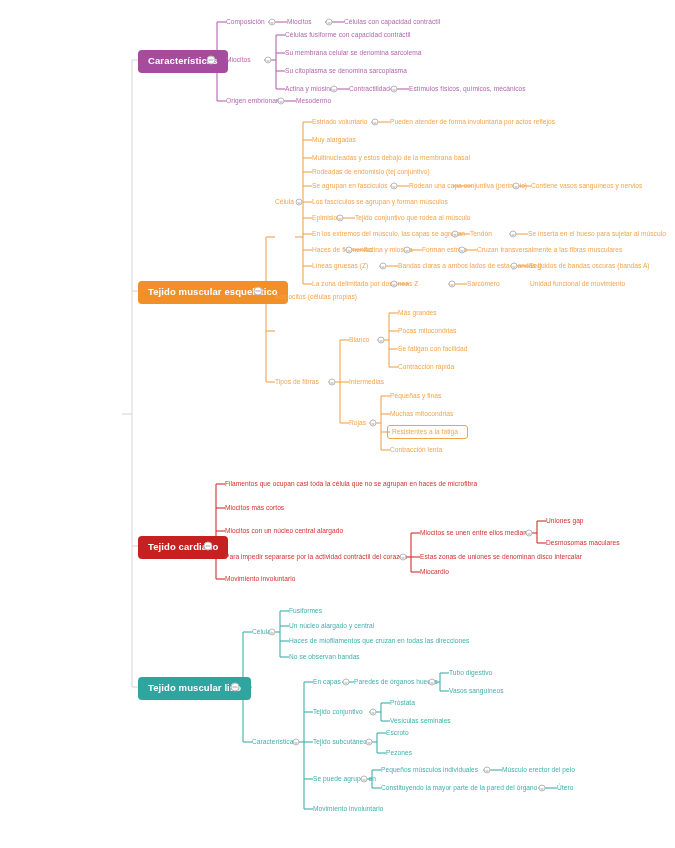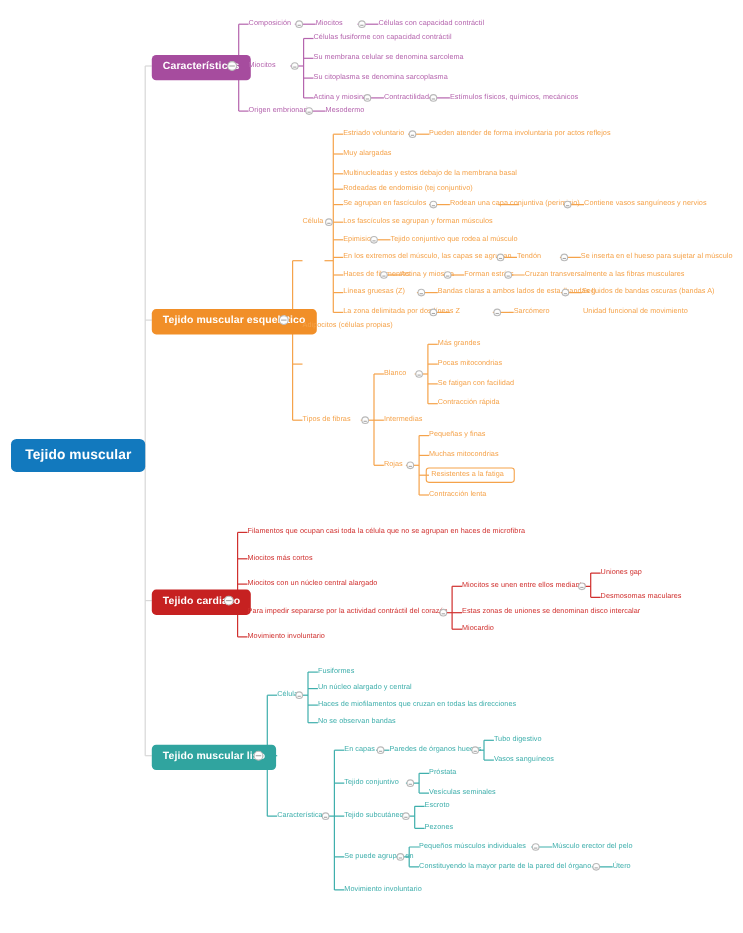--- a/index.html
+++ b/index.html
@@ -241,21 +241,20 @@
         <path d="M360,779 L372,779"></path>
         <path d="M372,770 L372,788"></path>
         <path d="M372,770 L381,770"></path>
         <path d="M372,788 L381,788"></path>
         <path d="M483,770 L502,770"></path>
         <path d="M538,788 L557,788"></path>
       </g>
     </g>
   </svg>
 
-  <div class="node root">Tejido muscular</div>
 
   <div class="node branch b-purple" style="left:138px;top:50px;">Características</div>
   <div class="node branch b-orange" style="left:138px;top:281px;">Tejido muscular esquelético</div>
   <div class="node branch b-red" style="left:138px;top:536px;">Tejido cardiaco</div>
   <div class="node branch b-teal" style="left:138px;top:677px;">Tejido muscular liso</div>
 
   <div class="lbl c-purple" style="left:226px;top:22px;">Composición</div>
   <div class="lbl c-purple" style="left:287px;top:22px;">Miocitos</div>
   <div class="lbl c-purple" style="left:344px;top:22px;">Células con capacidad contráctil</div>
   <div class="lbl c-purple" style="left:226px;top:60px;">Miocitos</div>

